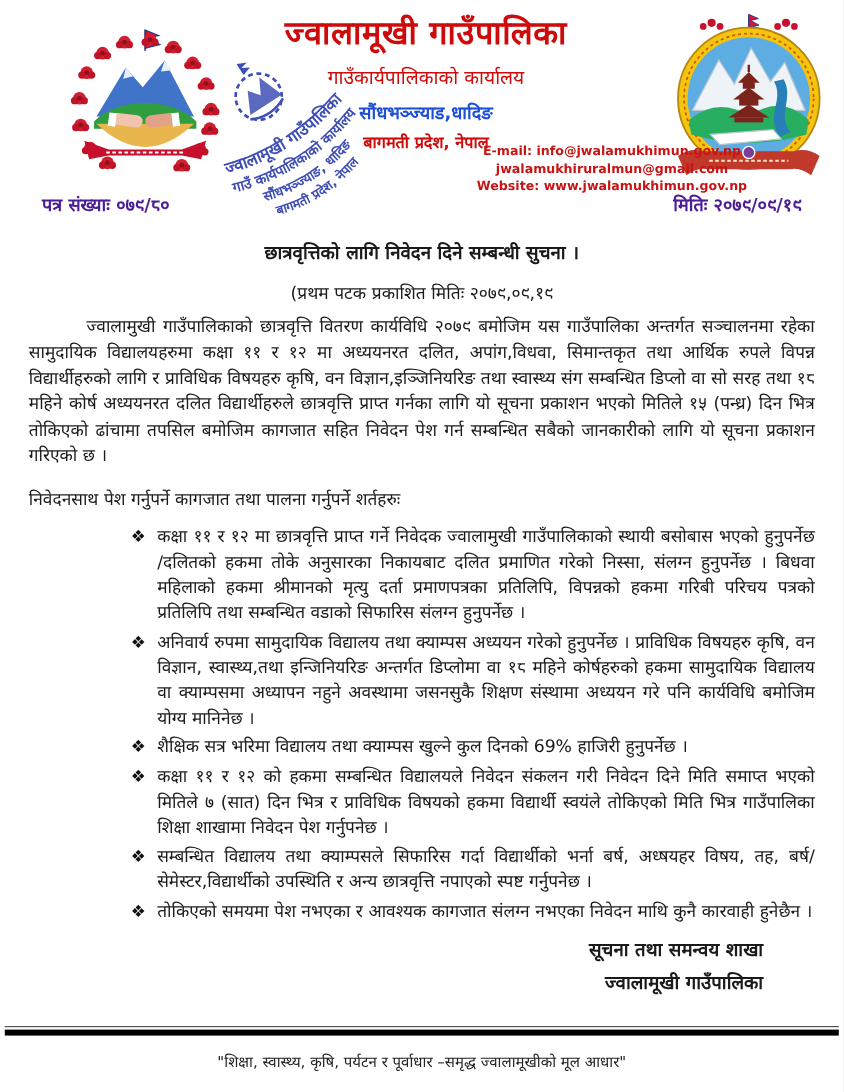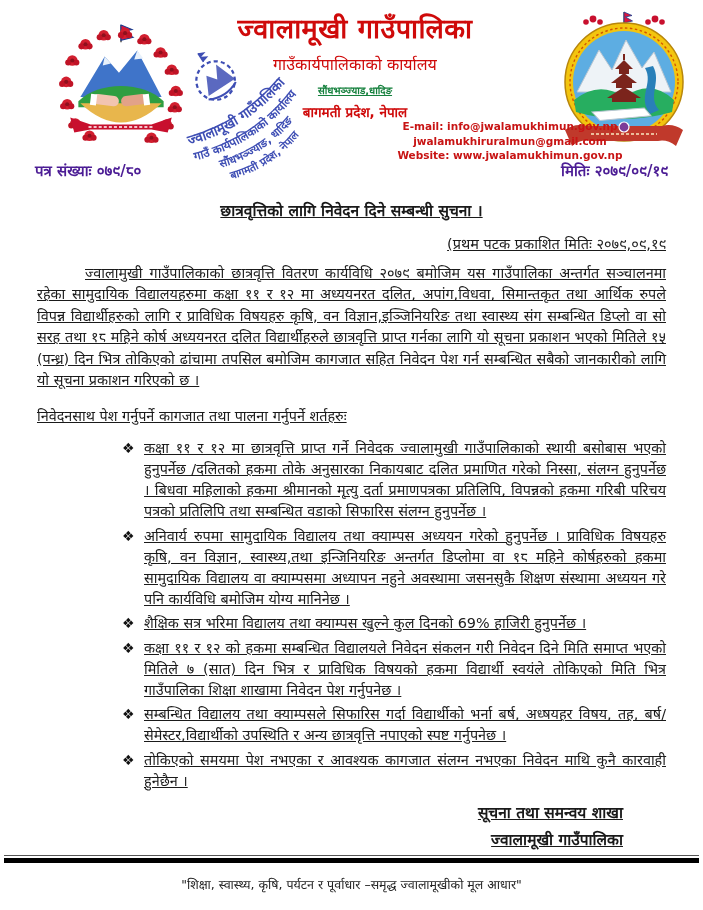--- a/index.html
+++ b/index.html
@@ -13,32 +13,32 @@
     overflow:hidden;
   }
   
   .letterhead{position:relative;height:186px;}
   .logo-left{position:absolute;left:54px;top:24px;width:134px;height:134px;}
   .stamp{position:absolute;left:160px;top:36px;width:152px;height:152px;opacity:.92;}
   .logo-right{position:absolute;left:554px;top:10px;width:140px;height:150px;}
   .head-center{position:absolute;left:190px;top:14px;width:330px;text-align:center;}
   .muni-name{font-size:27px;font-weight:bold;color:#cf0a0a;letter-spacing:.5px;line-height:30px;}
   .office-name{font-size:16px;font-weight:normal;color:#cf0a0a;margin-top:9px;}
-  .addr1{font-size:10px;font-weight:bold;color:#15803d;margin-top:8px;text-decoration:underline;}
+  .addr1{font-size:15px;font-weight:bold;color:#1d4ed8;margin-top:8px;}
   .addr2{font-size:13.5px;font-weight:bold;color:#cf0a0a;margin-top:6px;}
   .contact{position:absolute;left:396px;top:119px;width:228px;text-align:center;
            color:#c81414;font-size:10.5px;font-weight:bold;line-height:14.5px;}
   .meta-row{position:absolute;left:35px;right:35px;top:160px;
             color:#4c1d95;font-size:15px;font-weight:bold;}
   .letter-no{float:left;}
   .letter-date{float:right;}
   
-  .content{padding:0 37px;text-decoration:underline;}
+  .content{padding:0 24px;}
   .notice-title{text-align:center;font-weight:bold;font-size:15.5px;margin-top:13px;}
-  .published{text-align:right;font-size:14.5px;margin-top:12px;}
+  .published{text-align:center;font-size:14.5px;margin-top:12px;}
   .intro{margin-top:10px;text-align:justify;text-indent:48px;
          font-size:14.4px;line-height:21.4px;}
   .cond-head{margin-top:0;font-size:14.4px;}
   ul.conditions{list-style:none;margin:13px 0 0 0;padding:0 0 0 85px;}
   ul.conditions li{position:relative;padding-left:22px;text-align:justify;
                    font-size:14.4px;line-height:21.2px;margin-bottom:3px;}
   ul.conditions .marker{position:absolute;left:0;top:0;font-size:14px;color:#111;}
   .signature{width:215px;margin:8px 43px 0 auto;text-align:right;
              font-weight:bold;font-size:15.5px;line-height:27px;}
   

